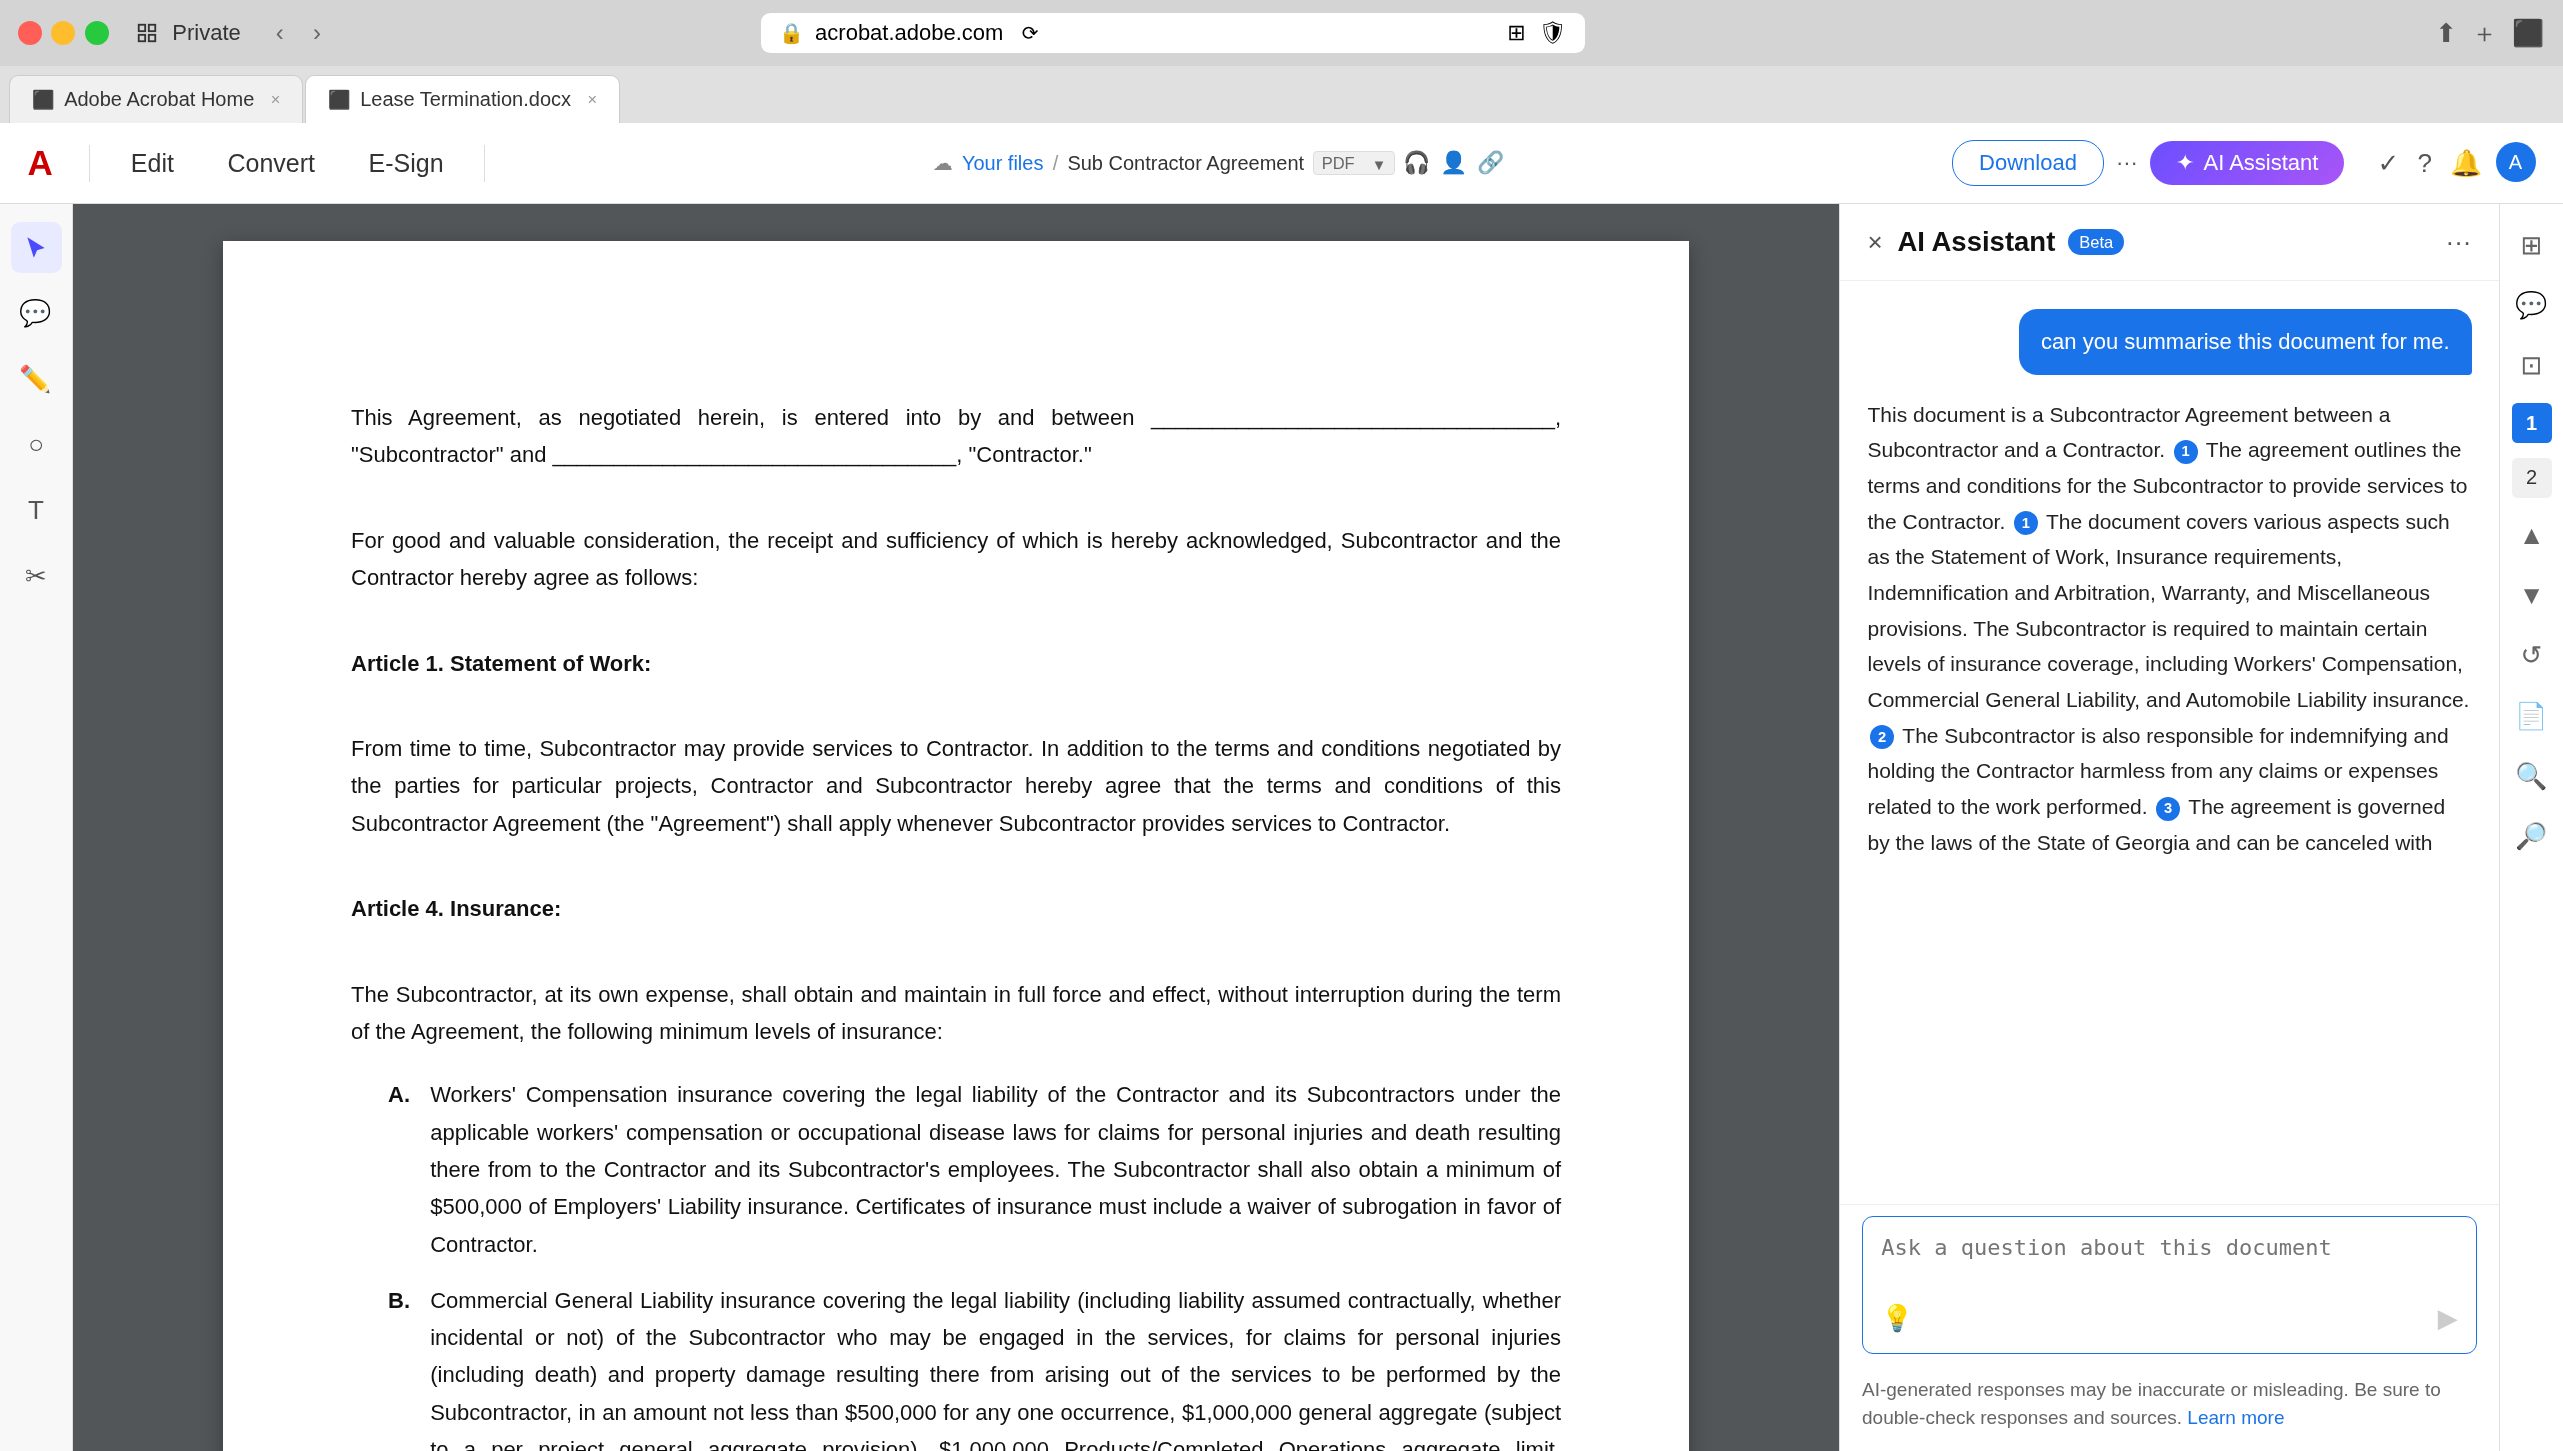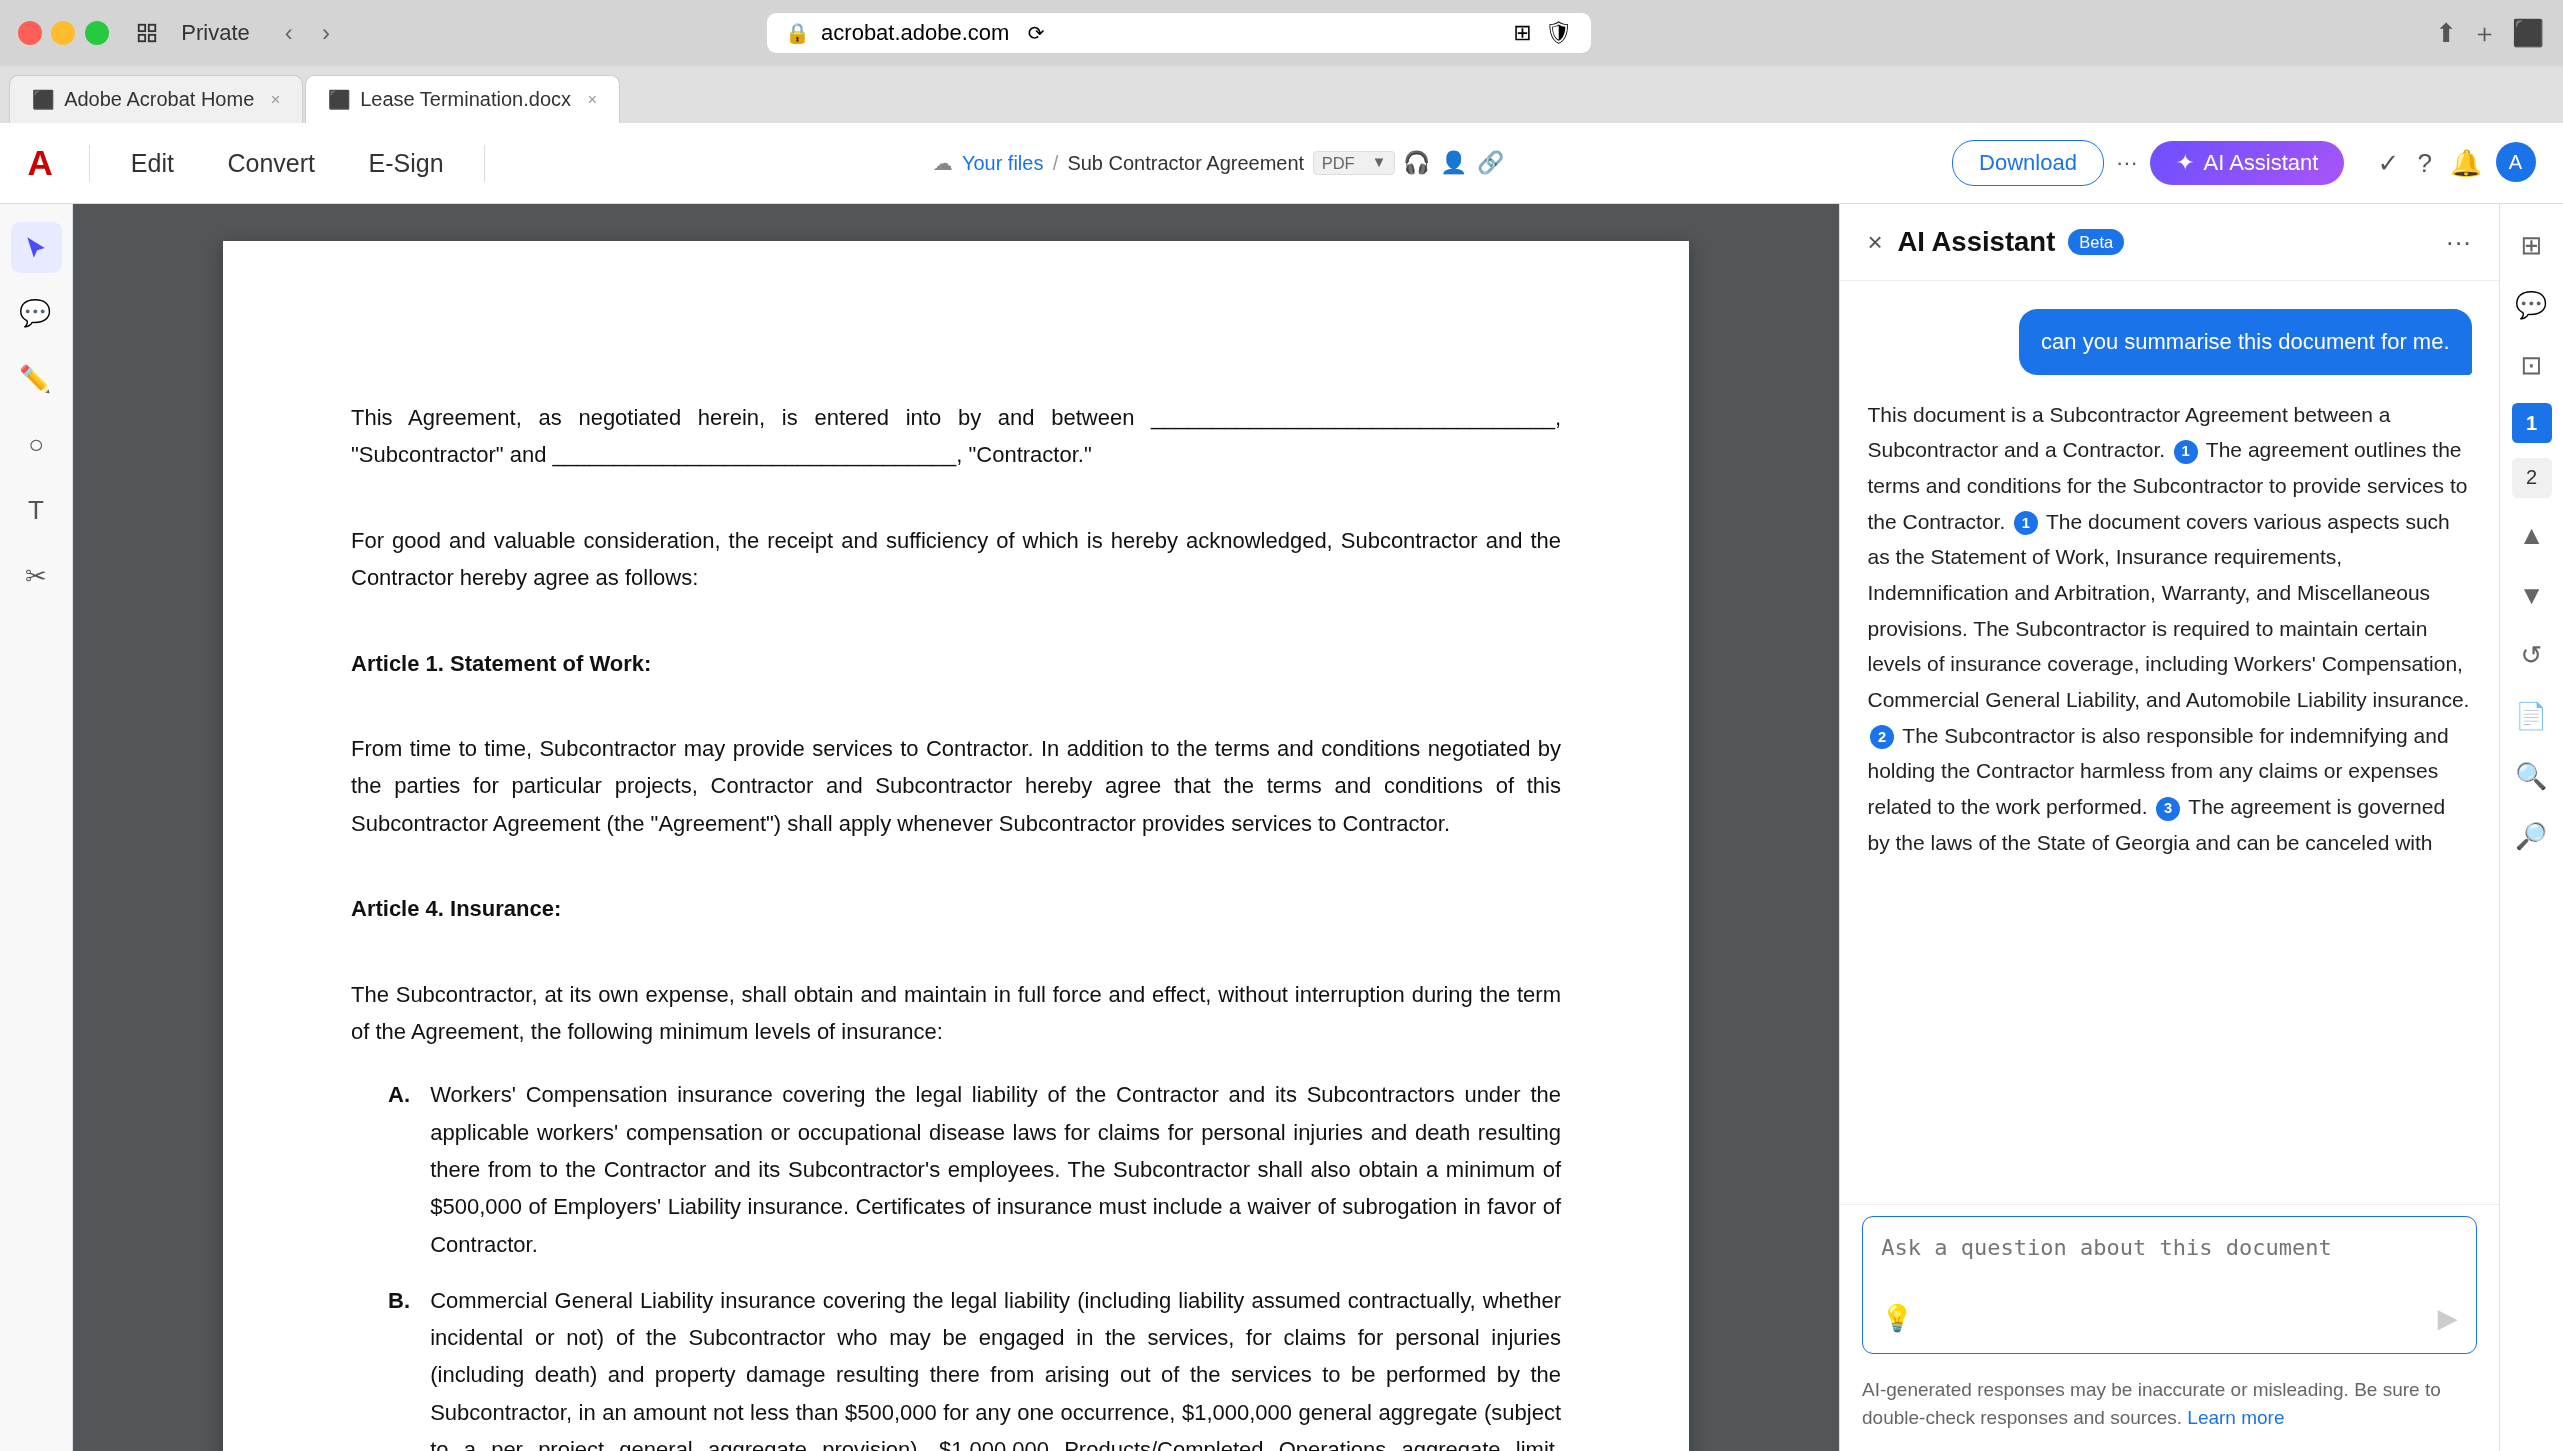--- a/index.html
+++ b/index.html
@@ -7,21 +7,21 @@
 
     
     .browser-chrome { background: #e8e8e8; width: 100%; }
     .title-bar { display: flex; align-items: center; padding: 11px 18.3px; gap: 14.7px; background: #d4d4d4; height: 66px; }
     .traffic-lights { display: flex; gap: 9.2px; align-items: center; }
     .traffic-light { width: 24px; height: 24px; border-radius: 50%; }
     .tl-red { background: #ff5f56; }
     .tl-yellow { background: #ffbd2e; }
     .tl-green { background: #27c93f; }
     .nav-btn { background: none; border: none; cursor: pointer; color: #666; font-size: 24px; padding: 3.7px 7.3px; }
-    .private-btn { display: flex; align-items: center; gap: 23px; background: none; border: none; font-size: 22px; color: #333; padding: 5.5px 13px; border-radius: 5.5px; }
+    .private-btn { display: flex; align-items: center; gap: 14px; background: none; border: none; font-size: 22px; color: #333; padding: 5.5px 13px; border-radius: 5.5px; }
     .private-btn svg { width: 22px; height: 22px; }
     .url-bar { flex: 1; display: flex; align-items: center; background: white; border-radius: 9.2px; padding: 7.3px 18.3px; gap: 11px; max-width: 824px; margin: 0 auto; }
     .url-icons { display: flex; gap: 13px; margin-left: auto; }
     .toolbar-right { display: flex; gap: 14.7px; align-items: center; margin-left: auto; }
     .toolbar-icon-btn { background: none; border: none; cursor: pointer; font-size: 26px; color: #555; }
 
     
     .tabs-bar { display: flex; background: #e0e0e0; height: 57px; align-items: flex-end; padding: 0 9.2px; gap: 1.8px; }
     .tab { display: flex; align-items: center; gap: 9.2px; padding: 0 22px; height: 48px; background: #f0f0f0; border-radius: 9.2px 9.2px 0 0; font-size: 20px; color: #333; cursor: pointer; border: 0.9px solid #ccc; border-bottom: none; }
     .tab.active { background: white; font-weight: 500; }
@@ -154,21 +154,21 @@
   <button class="toolbar-btn">
     <span>E-Sign</span>
   </button>
   <div class="toolbar-sep"></div>
 
   <div class="breadcrumb">
     <span style="color:#888;">☁</span>
     <span style="color:#1a73e8;">Your files</span>
     <span class="breadcrumb-sep">/</span>
     <span class="breadcrumb-current">Sub Contractor Agreement</span>
-    <span class="pdf-badge" style="display:inline-flex;align-items:flex-start;gap:17px;">
+    <span class="pdf-badge" style="display:inline-flex;align-items:flex-end;gap:17px;">
       <span>PDF</span>
         <span style="font-size:14.7px;">▼</span>
     </span>
     <span style="font-size:22px; color:#888;">🎧</span>
     <span style="font-size:22px; color:#888;">👤</span>
     <span style="font-size:22px; color:#888;">🔗</span>
   </div>
 
   <div class="toolbar-actions">
     <button class="download-btn">

